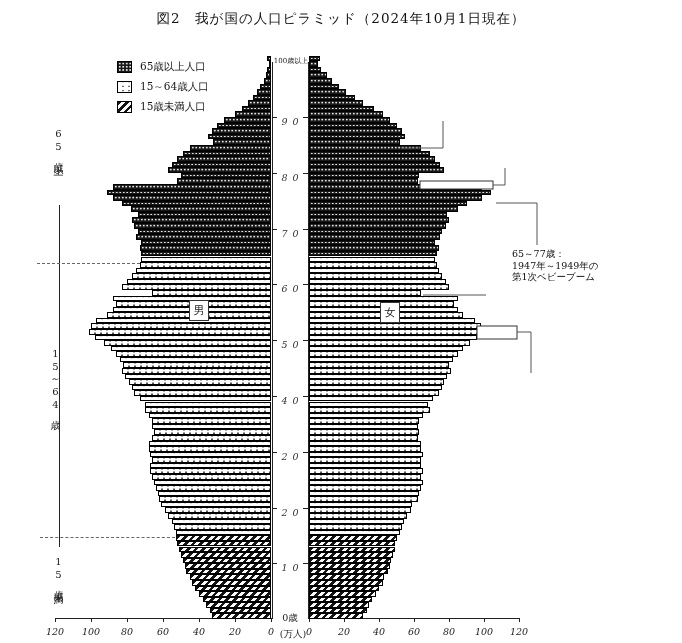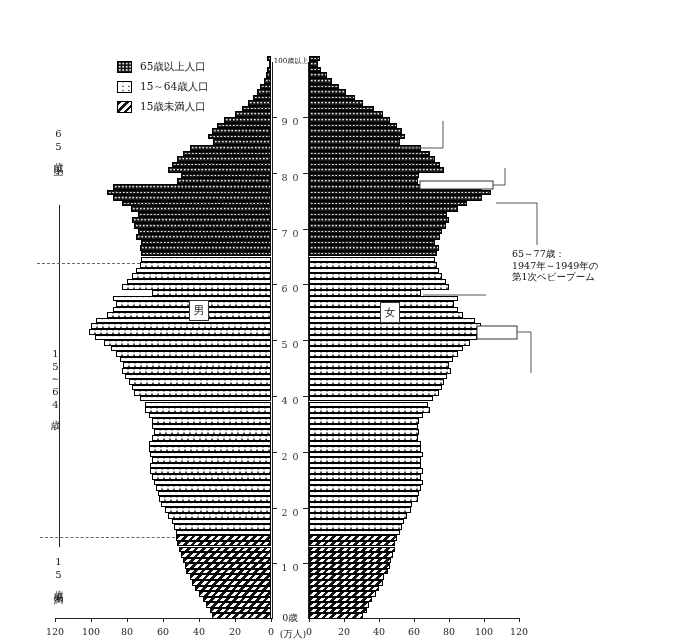--- a/index.html
+++ b/index.html
@@ -49,28 +49,29 @@
   .sex-box{
     width:20px;height:21px;background:#fff;border:1px solid #333;box-sizing:border-box;
     display:flex;align-items:center;justify-content:center;font-size:11px;color:#222;z-index:5;
   }
   
   .anno{
     font-size:9.5px;line-height:11.5px;color:#111;white-space:pre-line;z-index:6;
   }
   svg.overlay{position:absolute;left:0;top:0;z-index:4;pointer-events:none;}
   #pyramid-bars{position:absolute;left:0;top:0;width:682px;height:643px;z-index:2;}
-  .axis-layer{position:absolute;left:0;top:0;width:682px;height:643px;z-index:1;}
+  .axis-layer{position:absolute;left:0;top:0;width:682px;height:643px;z-index:1;font-style:italic;}
   .label-layer{position:absolute;left:0;top:0;width:682px;height:643px;z-index:6;pointer-events:none;}
 </style>
 </head>
 <body>
 
 <div class="page">
 
+  <div class="abs title">図2　我が国の人口ピラミッド（2024年10月1日現在）</div>
 
   <div class="abs" style="left:117px;top:60px;">
     <div class="legend-item" style="margin-bottom:6px;">
       <span class="swatch pat-old"></span>
       <span class="legend-label">65歳以上人口</span>
     </div>
     <div class="legend-item" style="margin-bottom:6px;">
       <span class="swatch pat-mid"></span>
       <span class="legend-label">15～64歳人口</span>
     </div>

